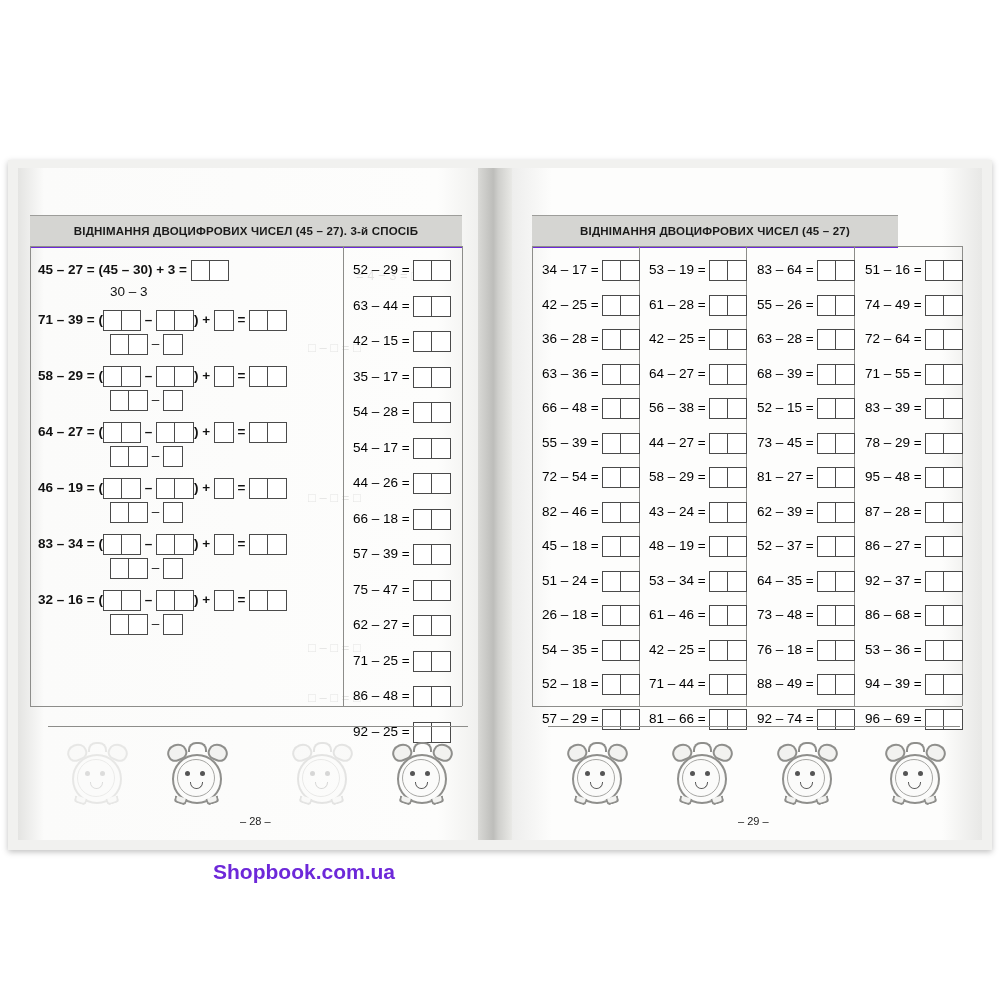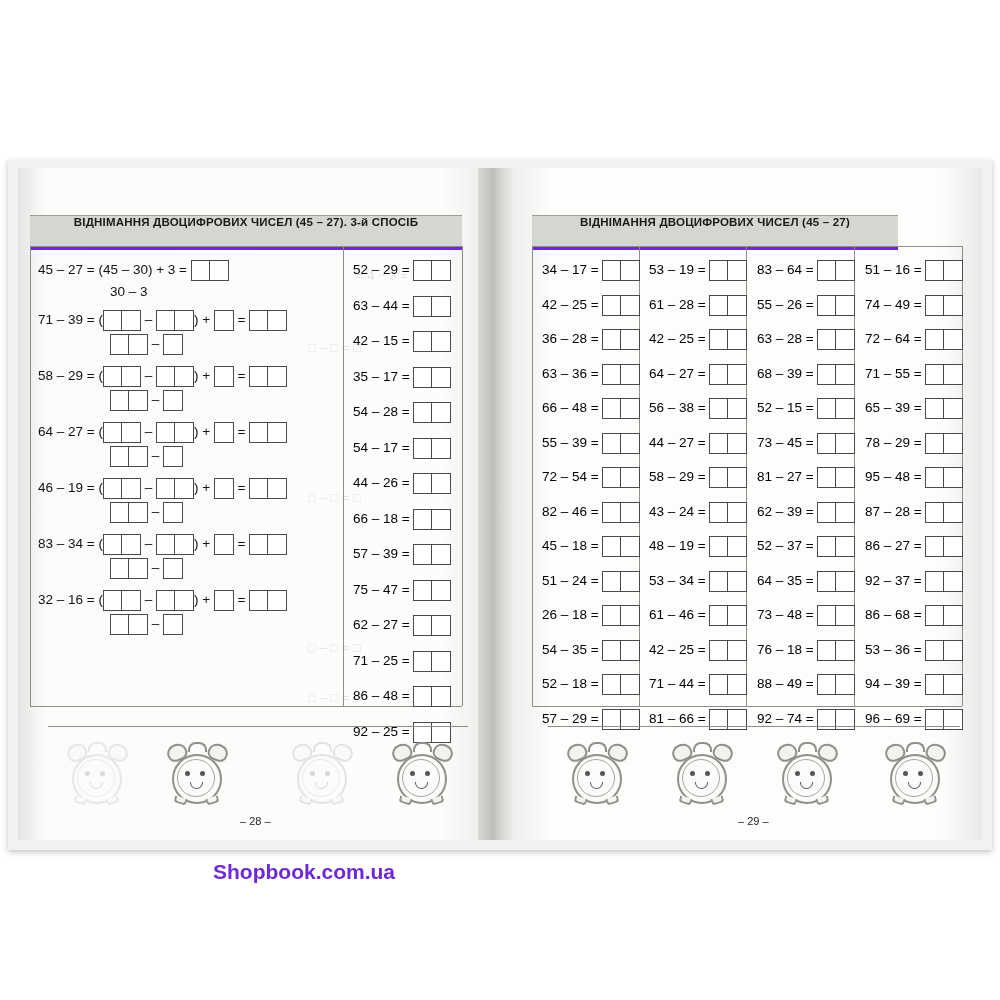--- a/index.html
+++ b/index.html
@@ -19,39 +19,39 @@
   .leaf.left{left:10px;width:470px;
      background:linear-gradient(to right,#e4e4e2 0px,#fbfbfa 26px,#fdfdfc 420px,#ededeb 470px);}
   .leaf.right{left:500px;width:474px;
      background:linear-gradient(to left,#e8e8e6 0px,#fdfdfc 40px,#fdfdfc 430px,#ececeb 474px);}
 
   
   .gutter{position:absolute;left:470px;top:8px;width:34px;height:672px;
      background:linear-gradient(to right,#d9d9d6,#bdbdba 45%,#cfcfcc 60%,#e9e9e6);}
 
   
-  .hdr{position:absolute;height:30px;background:#d5d5d2;border-top:1px solid #9d9d9a;border-bottom:4px solid #6d28d9;
-       display:flex;align-items:flex-start;justify-content:center;}
+  .hdr{position:absolute;height:30px;background:#d5d5d2;border-top:1px solid #9d9d9a;border-bottom:2px solid #6d28d9;
+       display:flex;align-items:center;justify-content:center;}
   .hdr span{font-size:11.5px;font-weight:bold;color:#1a1a1a;letter-spacing:.2px;}
   .hdr.left{left:22px;top:55px;width:432px;}
   .hdr.right{left:524px;top:55px;width:366px;}
 
   
   .eq{font-size:13.5px;color:#111;white-space:nowrap;}
 
   
   .bx{display:inline-block;width:18px;height:19px;border:1px solid #4a4a4a;background:#fff;vertical-align:middle;}
   .bx2{display:inline-block;width:36px;height:19px;border:1px solid #4a4a4a;background:#fff;vertical-align:middle;
        position:relative;}
   .bx2:after{content:"";position:absolute;left:17px;top:0;width:1px;height:19px;background:#4a4a4a;}
 
   
   .colA{position:absolute;left:30px;top:100px;width:290px;}
   .prob{margin-bottom:11px;}
-  .prob .line1{font-size:13.5px;color:#111;white-space:nowrap;}
+  .prob .line1{font-size:13.5px;color:#111;white-space:nowrap;font-weight:bold;}
   .prob .line2{margin-left:72px;margin-top:3px;font-size:13.5px;white-space:nowrap;}
 
   
   .colB{position:absolute;left:345px;top:100px;width:120px;}
   .colB .row{margin-bottom:14.5px;font-size:13.5px;white-space:nowrap;}
 
   
   .divv{position:absolute;background:#8d8d8a;width:1px;}
 
   
@@ -287,21 +287,21 @@
         <div class="row"><span>76 – 18 = </span><span class="bx2"></span></div>
         <div class="row"><span>88 – 49 = </span><span class="bx2"></span></div>
         <div class="row"><span>92 – 74 = </span><span class="bx2"></span></div>
       </div>
 
       <div class="rcol" style="left:857px;">
         <div class="row"><span>51 – 16 = </span><span class="bx2"></span></div>
         <div class="row"><span>74 – 49 = </span><span class="bx2"></span></div>
         <div class="row"><span>72 – 64 = </span><span class="bx2"></span></div>
         <div class="row"><span>71 – 55 = </span><span class="bx2"></span></div>
-        <div class="row"><span>65 – 39 = </span><span class="bx2"></span></div>
+        <div class="row"><span>83 – 39 = </span><span class="bx2"></span></div>
         <div class="row"><span>78 – 29 = </span><span class="bx2"></span></div>
         <div class="row"><span>95 – 48 = </span><span class="bx2"></span></div>
         <div class="row"><span>87 – 28 = </span><span class="bx2"></span></div>
         <div class="row"><span>86 – 27 = </span><span class="bx2"></span></div>
         <div class="row"><span>92 – 37 = </span><span class="bx2"></span></div>
         <div class="row"><span>86 – 68 = </span><span class="bx2"></span></div>
         <div class="row"><span>53 – 36 = </span><span class="bx2"></span></div>
         <div class="row"><span>94 – 39 = </span><span class="bx2"></span></div>
         <div class="row"><span>96 – 69 = </span><span class="bx2"></span></div>
       </div>

